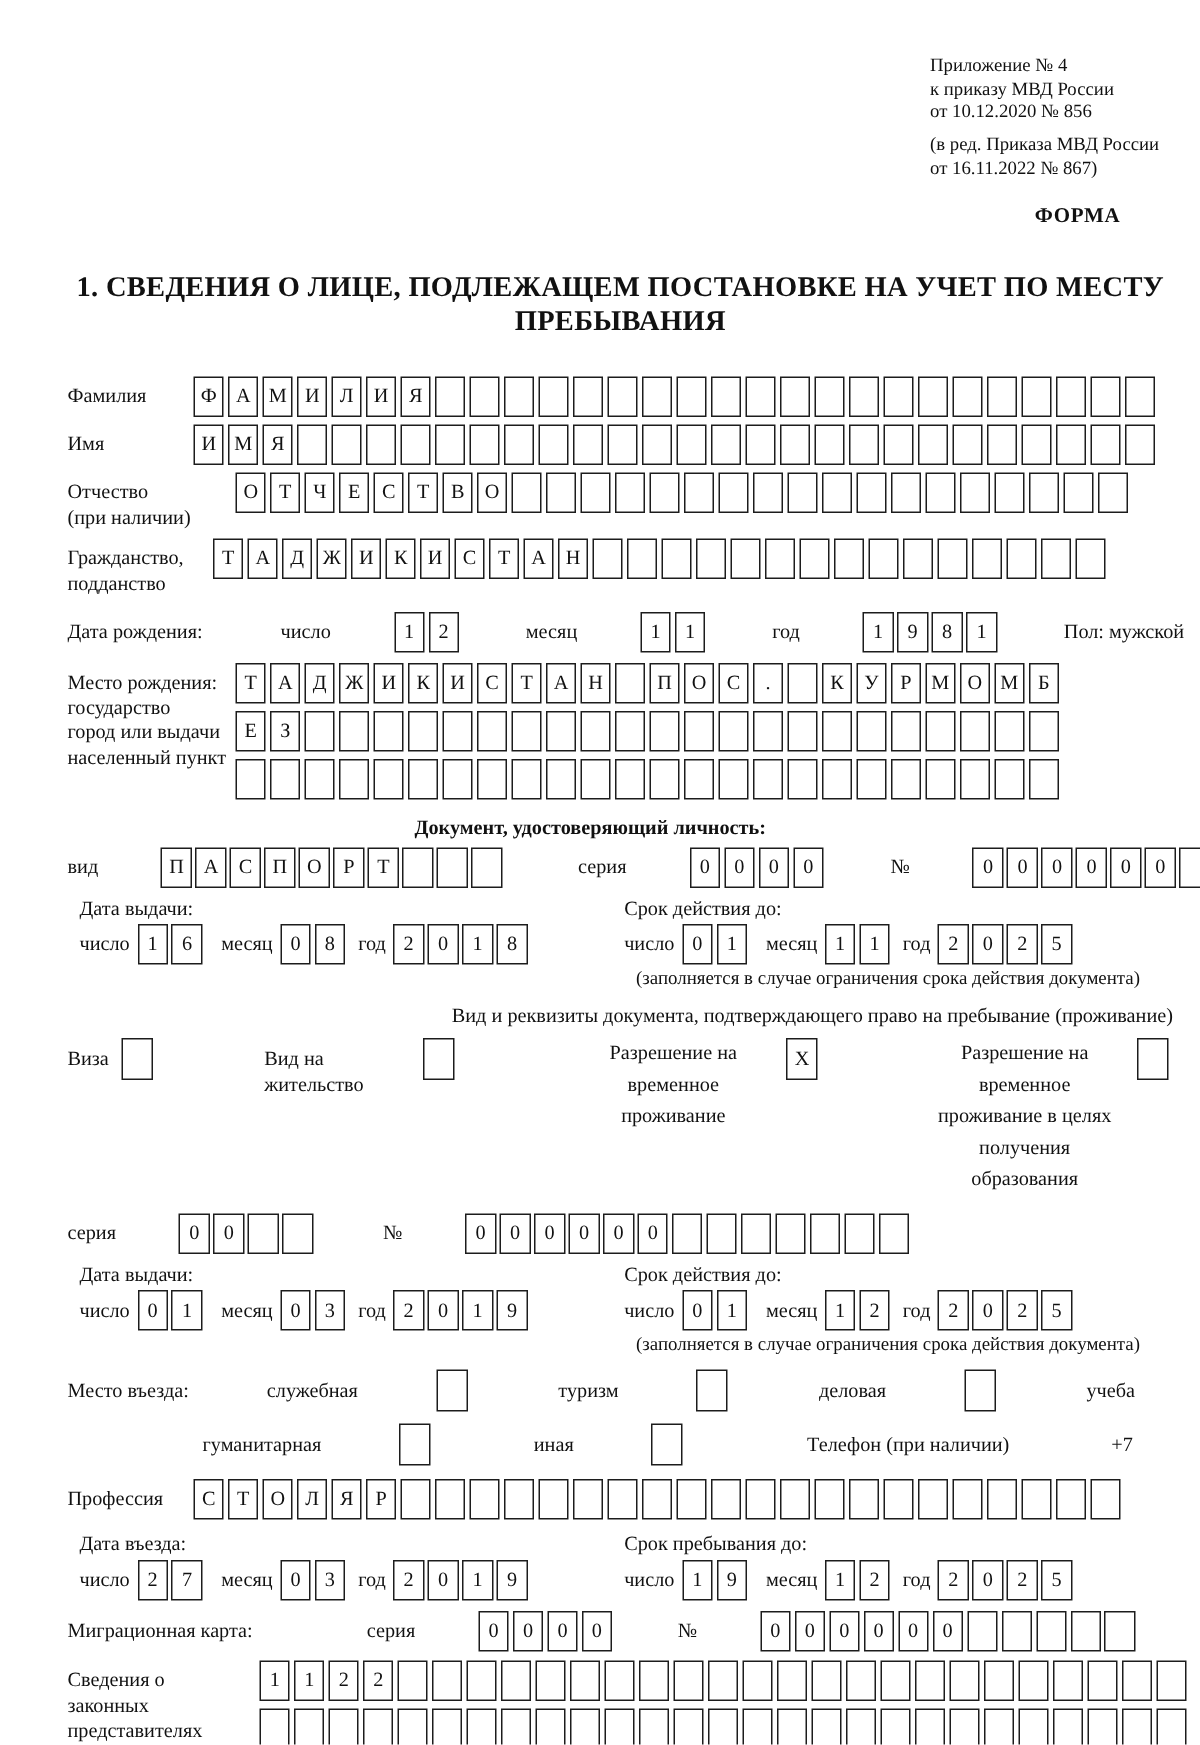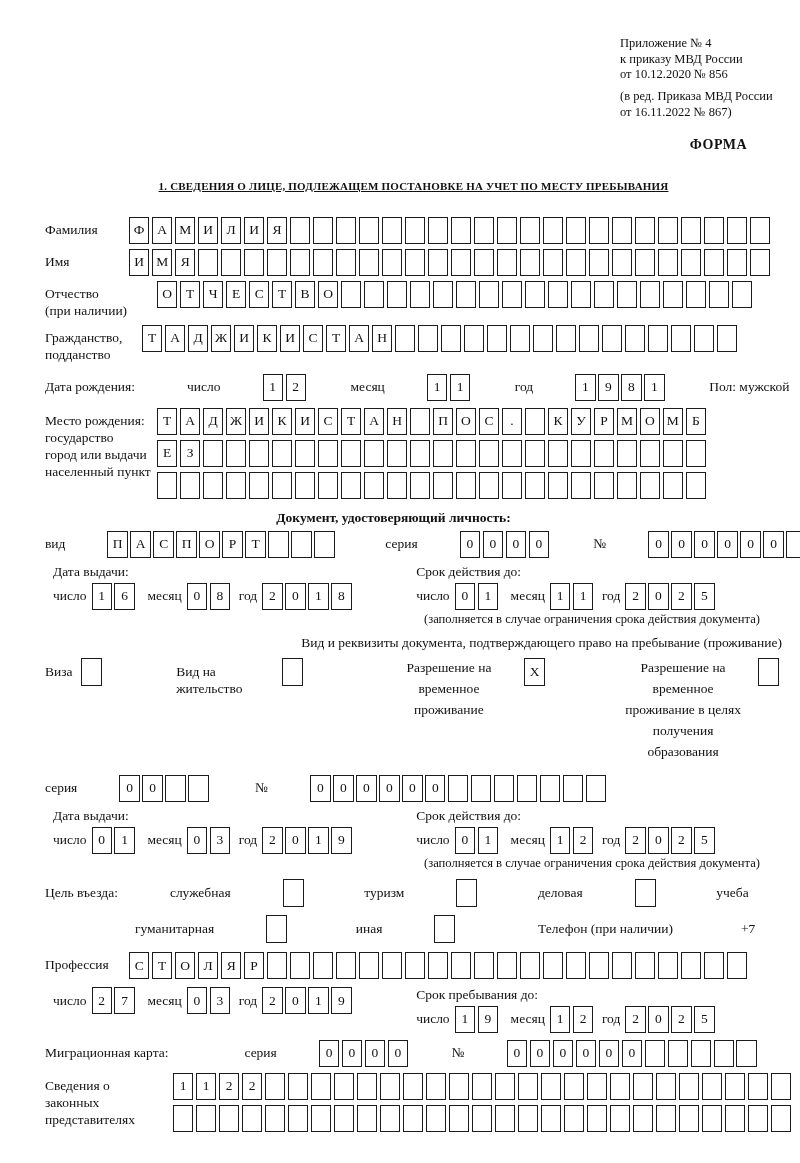--- a/index.html
+++ b/index.html
@@ -14,21 +14,21 @@
 
   
   .hdr-block { margin-left:575px; width:210px; font-size:12.5px; }
   .hdr-block .line { white-space:nowrap; }
   .hdr-block .gap { height:6px; }
   .forma { text-align:right; font-weight:bold; font-size:14px; margin:16px 35px 0 0; letter-spacing:0.5px; }
 
   
   .title { text-align:center; font-weight:bold; font-size:15px; margin-top:18px; line-height:1.45; }
   .title .uline { display:inline-block; width:58px; border-bottom:2px solid #333; margin-left:10px; height:13px; }
-  .sec-head { text-align:center; font-weight:bold; font-size:11px; margin-top:26px; letter-spacing:0.2px;text-decoration:underline; }
+  .sec-head { text-align:center; font-weight:bold; font-size:19px; margin-top:26px; letter-spacing:0.2px; }
 
   
   .boxes { display:flex; flex-wrap:nowrap; }
   .cell {
     display:inline-flex; align-items:center; justify-content:center;
     width:20.4px; height:27px; border:1.7px solid #1c1c1c;
     margin-right:2.6px; font-size:13.5px; flex:0 0 auto; background:#fff;
   }
   .cb .cell { width:21px; height:28px; }
 
@@ -526,21 +526,21 @@
               <span class="cell">0</span>
               <span class="cell">2</span>
               <span class="cell">5</span>
             </span>
         </div>
       </div>
     </div>
     <div class="note">(заполняется в случае ограничения срока действия документа)</div>
 
     <div class="cbrow purpose" style="margin-top:8px">
-      <span class="t">Цель въезда:</span>
+      <span class="t">Место въезда:</span>
       <span class="t">служебная</span>
       <span class="boxes cb">
           <span class="cell"></span>
         </span>
       <span class="t">туризм</span>
       <span class="boxes cb">
           <span class="cell"></span>
         </span>
       <span class="t">деловая</span>
       <span class="boxes cb">
@@ -617,20 +617,21 @@
           <span class="cell"></span>
           <span class="cell"></span>
           <span class="cell"></span>
           <span class="cell"></span>
           <span class="cell"></span>
         </div>
     </div>
 
     <div class="dates" style="margin-top:8px">
       <div class="date-group" style="margin-left:8px">
+        <div class="date-head">Дата въезда:</div>
         <div class="date-line">
           <span class="t">число</span>
           <span class="boxes">
               <span class="cell">2</span>
               <span class="cell">7</span>
             </span>
           <span class="t" style="margin-left:10px">месяц</span>
           <span class="boxes">
               <span class="cell">0</span>
               <span class="cell">3</span>

